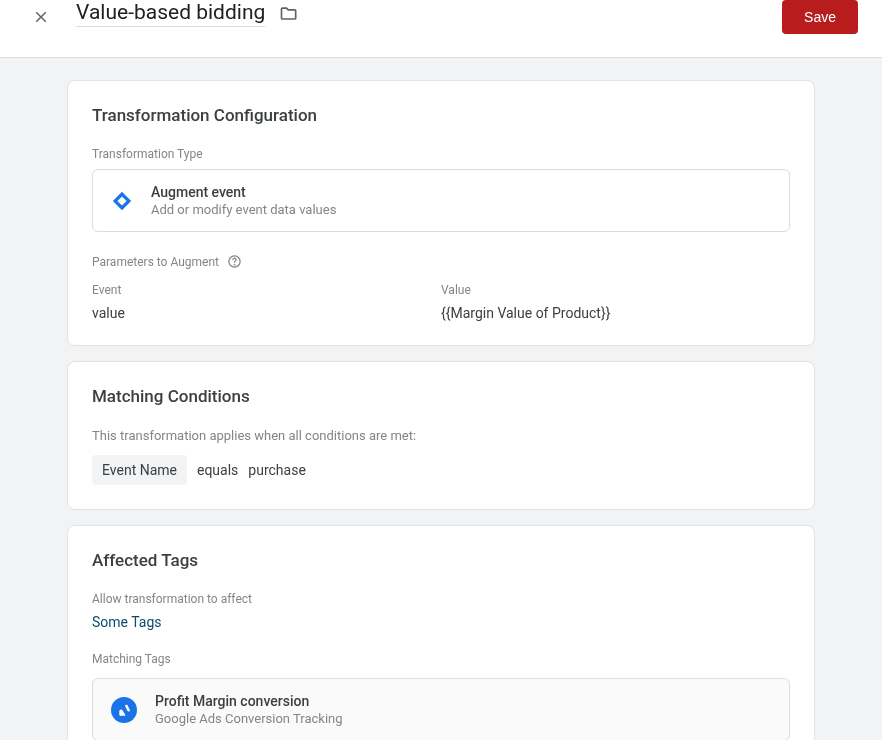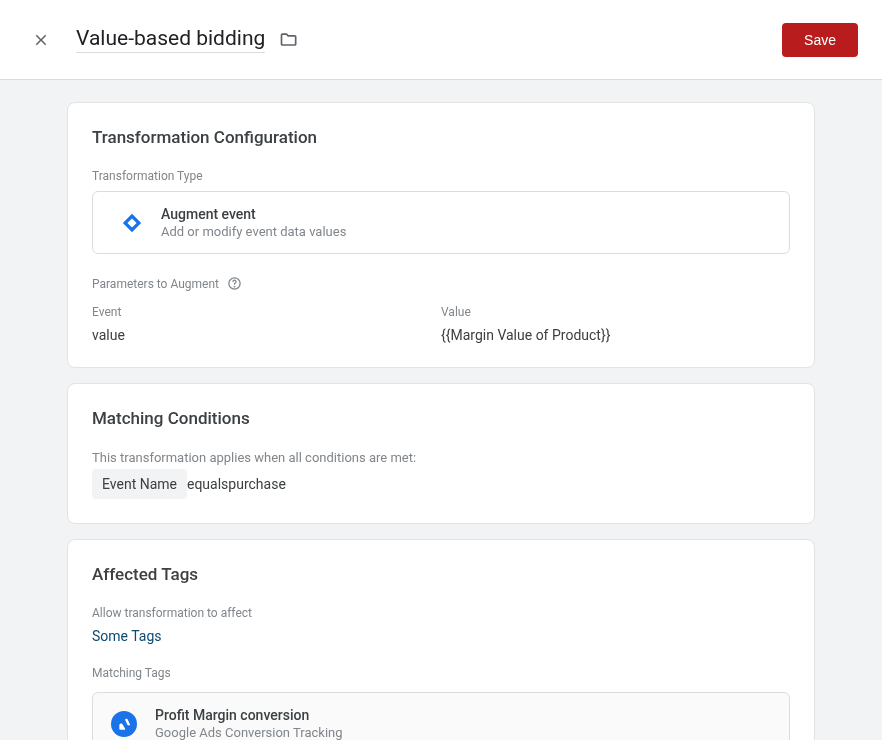--- a/index.html
+++ b/index.html
@@ -8,23 +8,23 @@
       padding: 0;
     }
     body {
       font-family: Roboto, "Helvetica Neue", Arial, sans-serif;
       background: #f1f3f4;
       color: #202124;
       width: 882px;
     }
     .header {
       background: #fff;
-      height: 80px;
-      display: flex;
-      align-items: center;
+      height: 58px;
+      display: flex;
+      align-items: flex-start;
       padding: 0 24px;
       border-bottom: 1px solid #dadce0;
     }
     .close-btn {
       border: none;
       background: transparent;
       padding: 8px;
       cursor: pointer;
       display: flex;
       align-items: center;
@@ -80,21 +80,21 @@
       margin-bottom: 22px;
     }
     .field-label {
       font-size: 12px;
       color: #80868b;
       margin-bottom: 8px;
     }
     .type-box {
       border: 1px solid #dadce0;
       border-radius: 6px;
-      padding: 14px 28px;
+      padding: 14px 18px;
       display: flex;
       align-items: center;
       margin-bottom: 22px;
     }
     .type-icon {
       margin-right: 18px;
       display: flex;
       align-items: center;
     }
     .type-text .type-name {
@@ -131,25 +131,26 @@
       color: #80868b;
       margin-bottom: 8px;
     }
     .params-col .col-value {
       font-size: 14px;
       color: #3c4043;
     }
     .condition-desc {
       font-size: 13px;
       color: #80868b;
-      margin-bottom: 4px;
+      margin-bottom: 12px;
     }
     .condition-row {
       display: flex;
       align-items: center;
+      gap: 10px;
       font-size: 14px;
     }
     .chip {
       background: #f1f3f4;
       border-radius: 4px;
       padding: 7px 10px;
       color: #3c4043;
     }
     .cond-text {
       color: #3c4043;

